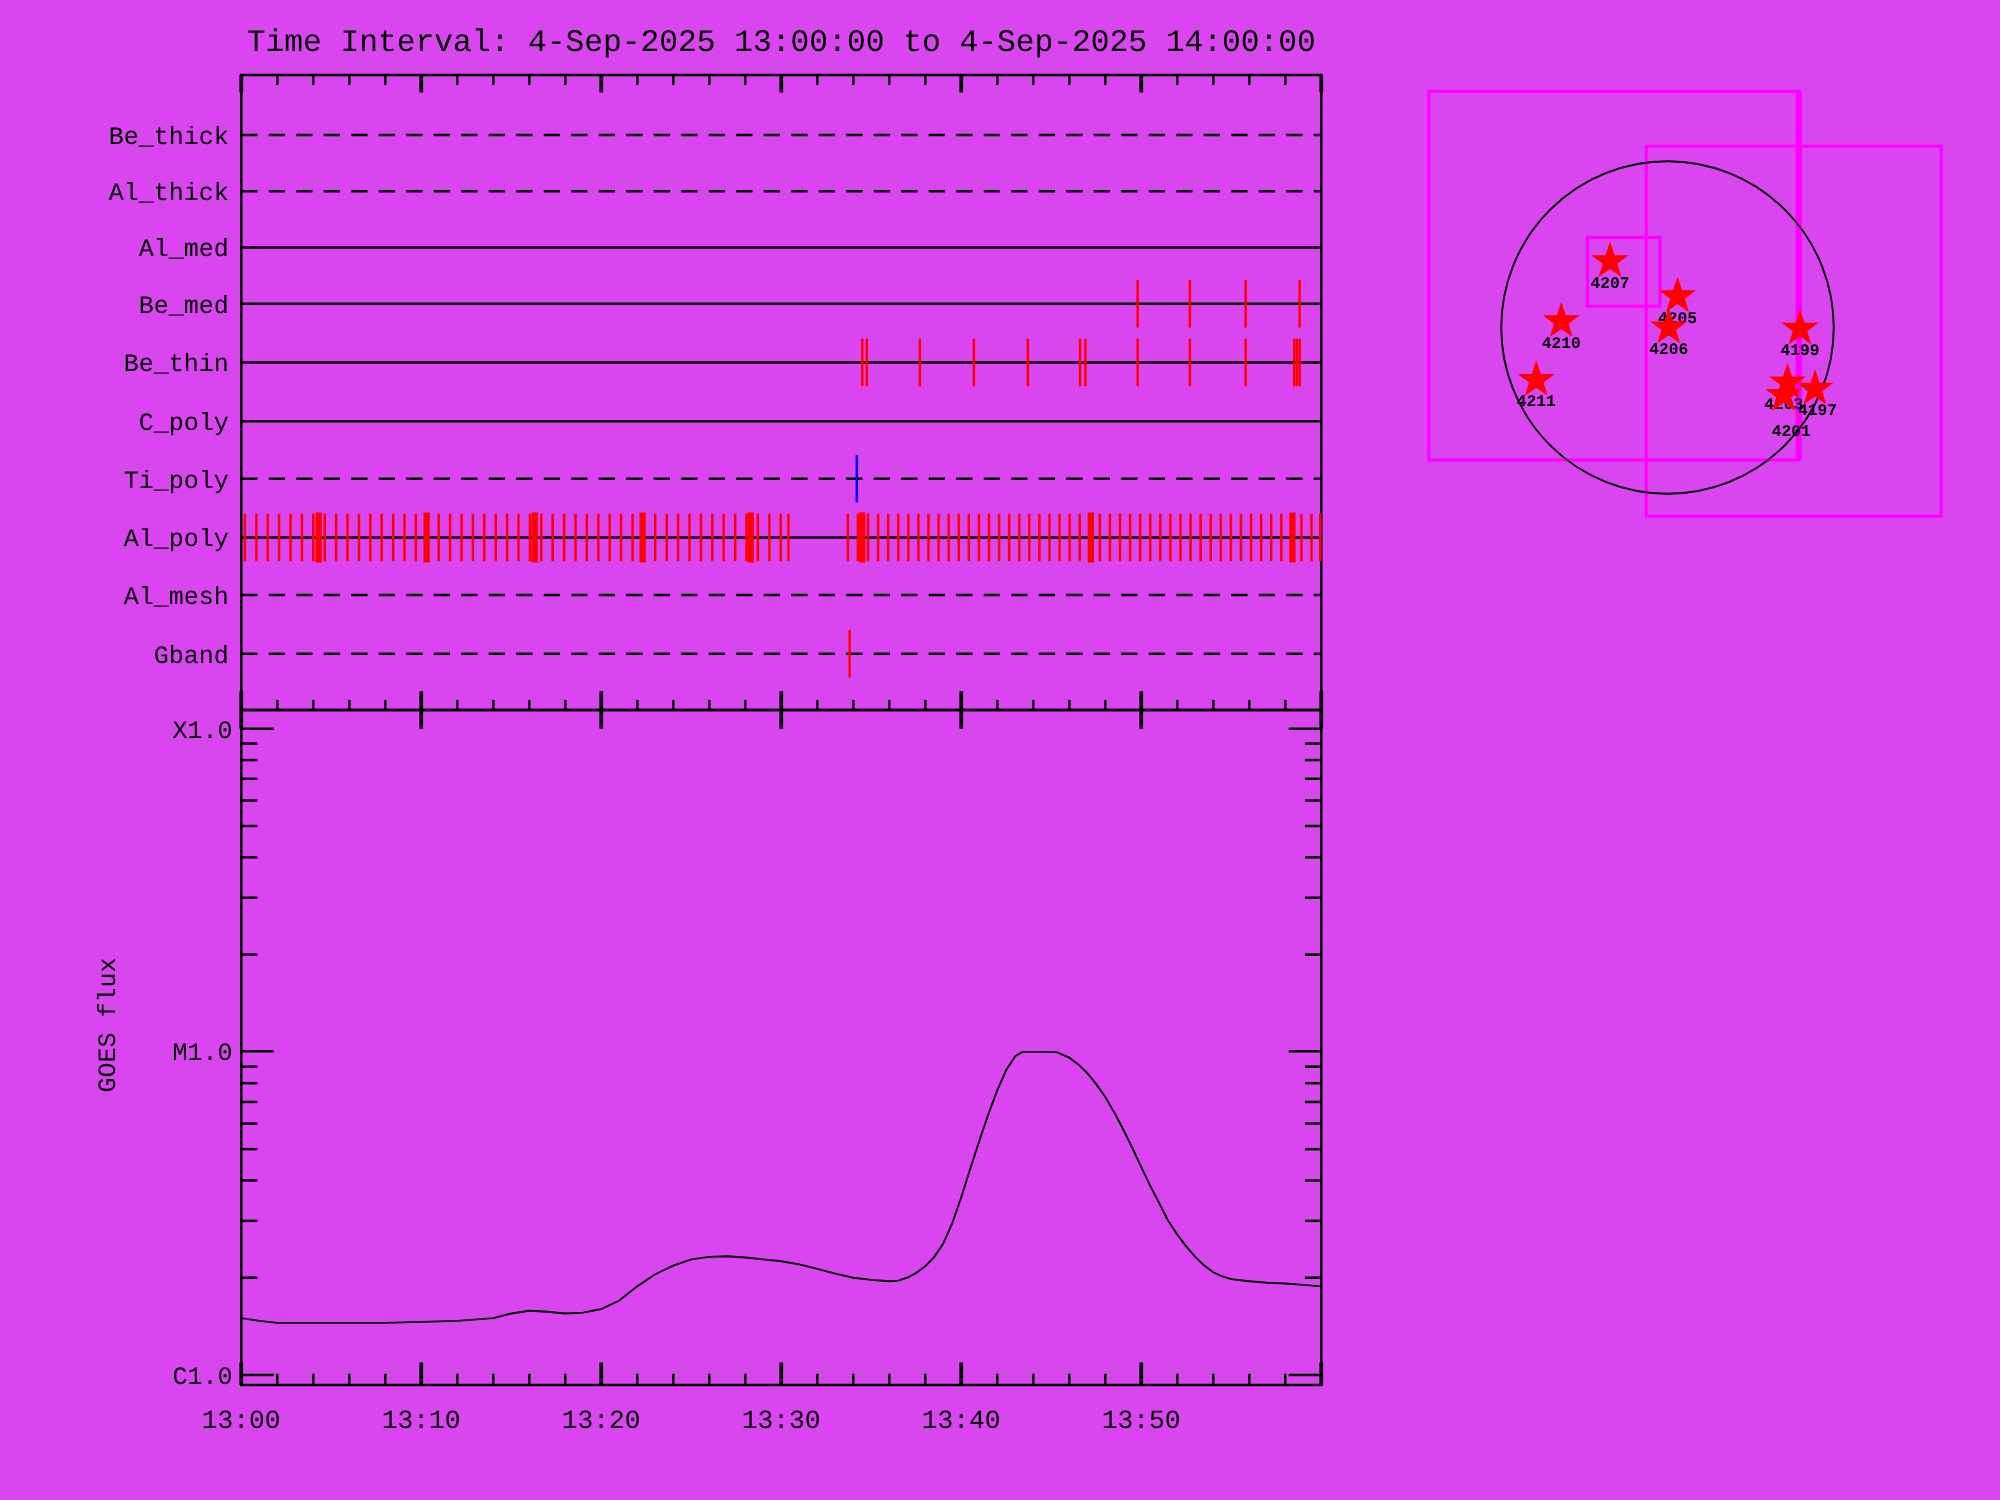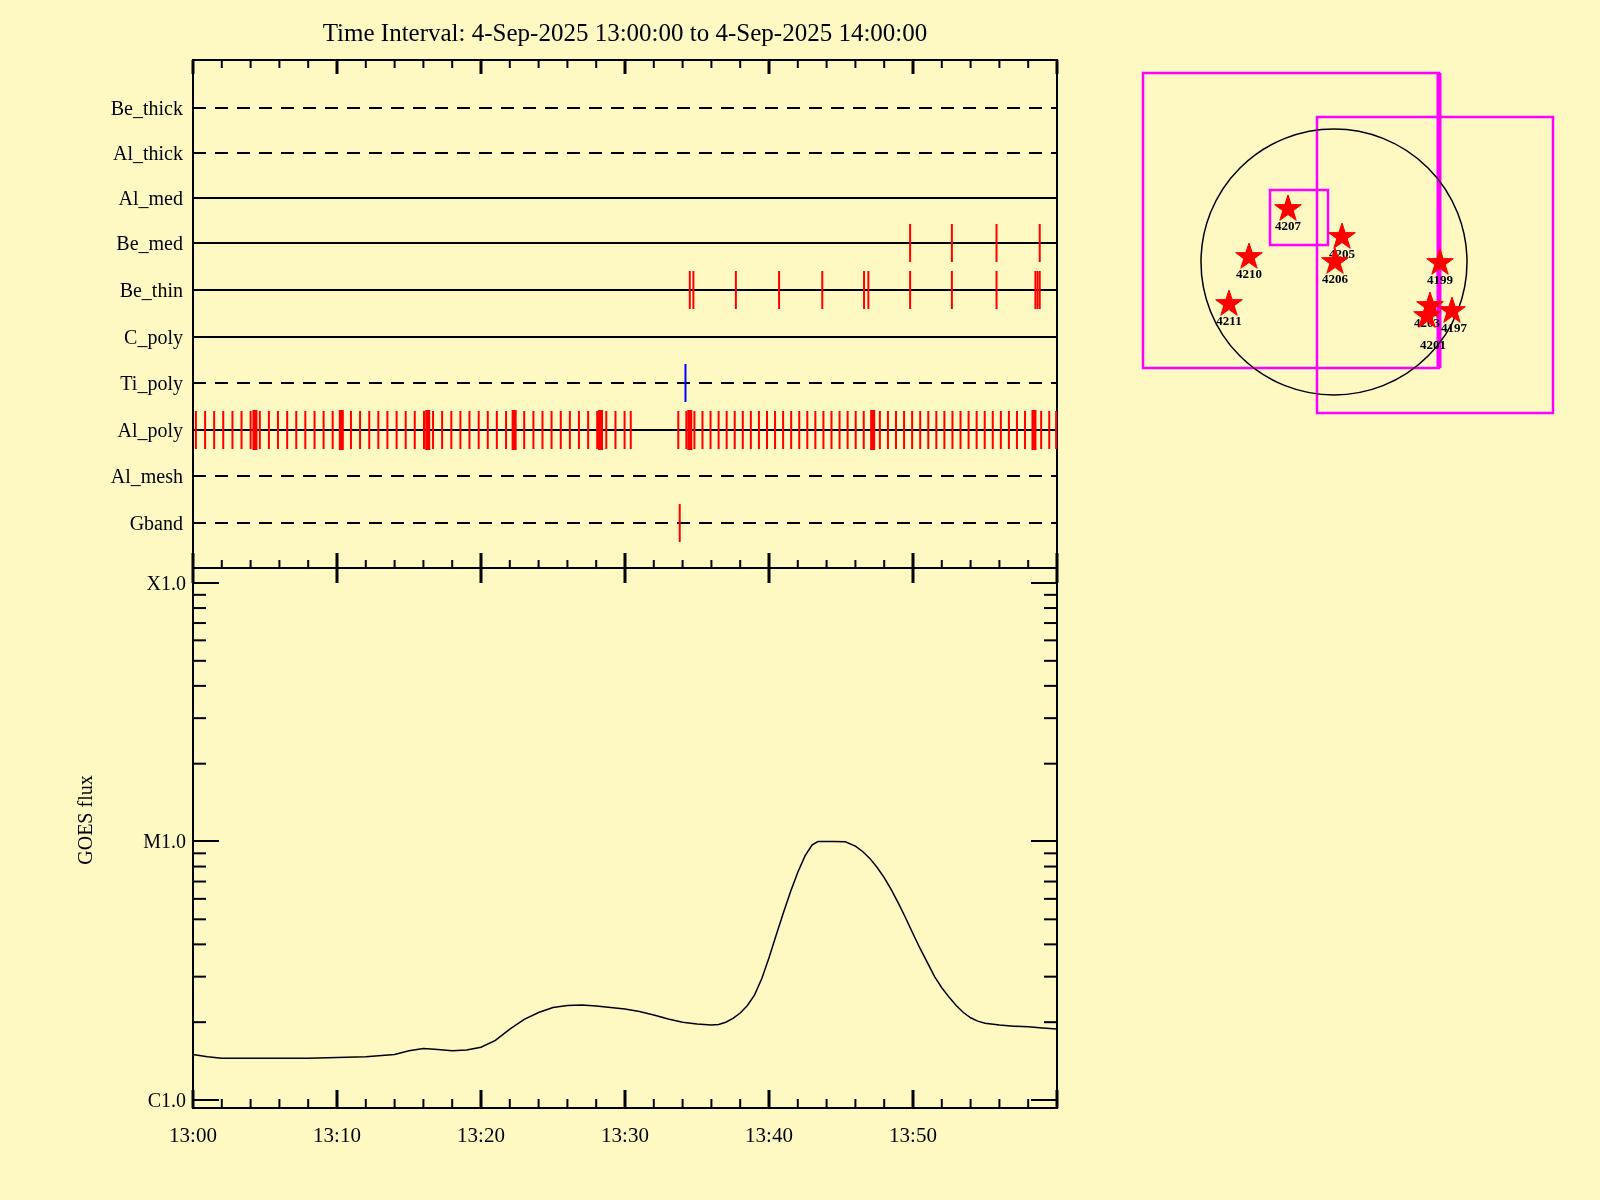--- a/index.html
+++ b/index.html
@@ -1,17 +1,17 @@
 <!DOCTYPE html>
 <html><head>
 <meta charset="utf-8">
 <style>
   html,body{margin:0;padding:0;background:#ffffff;}
-  .page{position:relative;width:1600px;height:1200px;background:#fef9c3;
-        font-family:Liberation Serif, serif;overflow:hidden;}
+  .page{position:relative;width:1600px;height:1200px;background:#d946ef;
+        font-family:Liberation Mono, monospace;overflow:hidden;}
   svg{position:absolute;top:0;left:0;}
   text{fill:#000000;}
   .title{font-size:25px;}
   .rowlabel{font-size:20px;}
   .ylab{font-size:20px;}
   .xlab{font-size:21px;}
   .axistitle{font-size:20px;}
   .arlabel{font-size:13px;font-weight:bold;}
 </style>
 </head>

